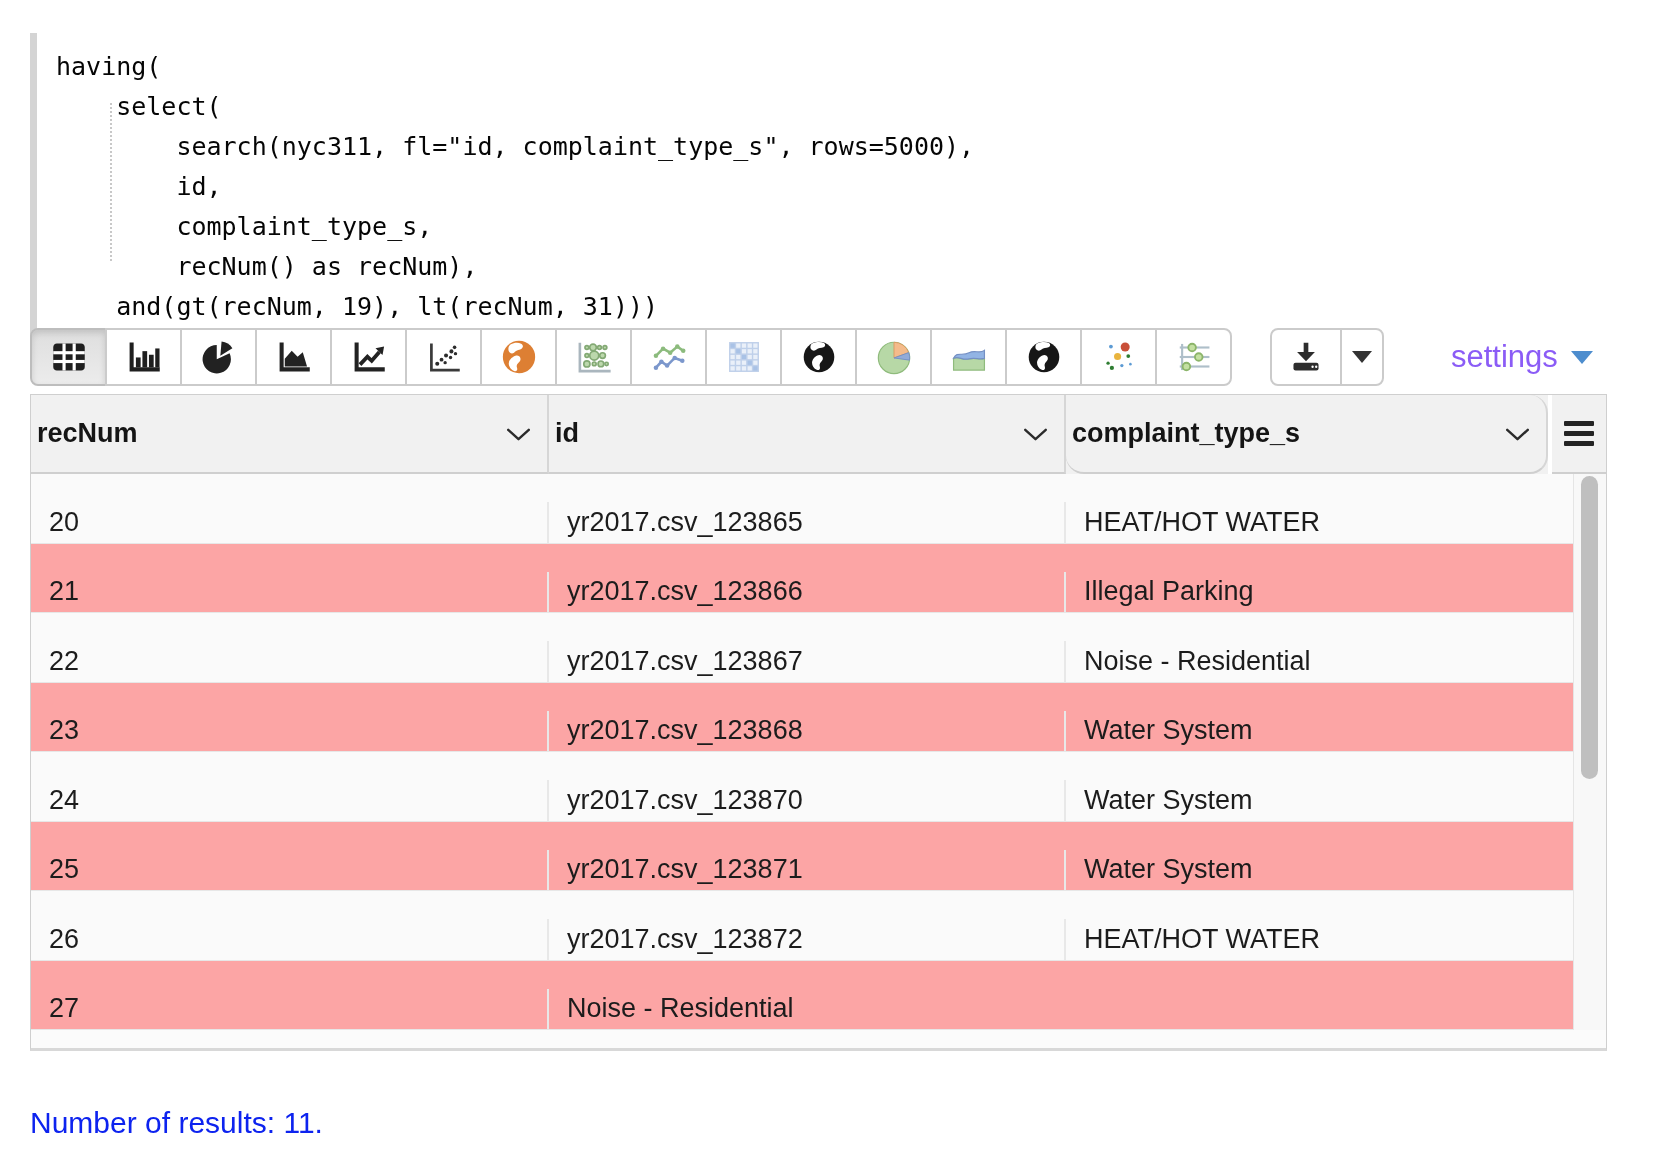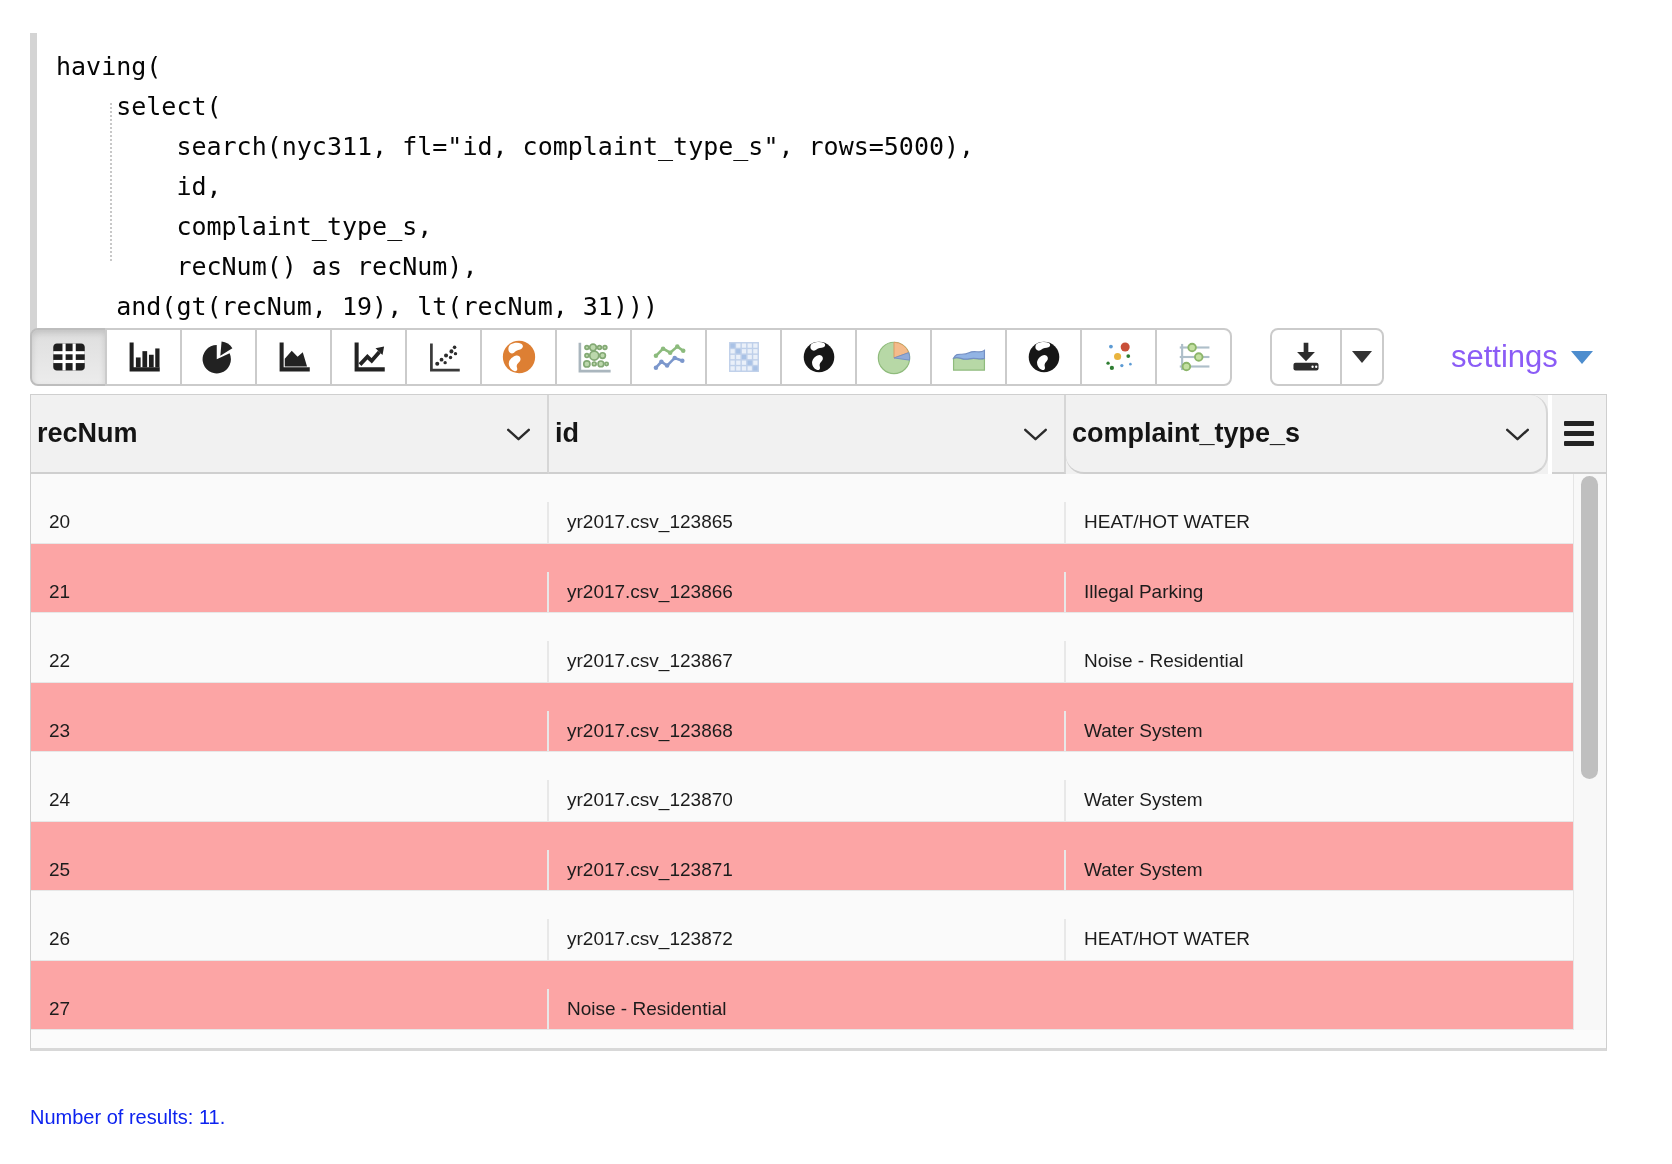--- a/index.html
+++ b/index.html
@@ -46,32 +46,32 @@
   .hcell.c2{width:517px;gap:14px;}
   .hcell.c3{width:482px;border-radius:18px;}
   .hgap{width:4px;background:#fff;}
   .hmenu{width:54px;box-sizing:border-box;background:#f1f1f1;border-bottom:2px solid #cfcfcf;
          display:flex;flex-direction:column;align-items:center;justify-content:center;cursor:pointer;}
   .hmenu .bar{width:30px;height:5px;background:#232323;border-radius:1px;margin:2.6px 0;}
   .gbody{position:relative;}
   .grow{display:flex;height:68.5px;border-bottom:1px solid #e7e7e7;background:#fca5a5;}
   .grow:nth-child(odd){background:#fafafa;}
   .bcell{box-sizing:border-box;display:flex;align-items:center;padding:0 16px 0 18px;
-         font-size:19px;color:#1c1c1c;border-right:2px solid #e8e8e8;overflow:hidden;white-space:nowrap;margin-top:28px;}
+         font-size:27px;color:#1c1c1c;border-right:2px solid #e8e8e8;overflow:hidden;white-space:nowrap;margin-top:28px;}
   .bcell.c1{width:518px;}
   .bcell.c2{width:517px;}
   .bcell.c3{width:506px;border-right:none;}
   .bstrip{height:18px;background:#fbfbfb;}
   .vscroll{position:absolute;top:0;right:0;bottom:18px;width:32px;background:#f8f8f8;
            border-left:1px solid #e5e5e5;}
   .vthumb{position:absolute;top:2px;left:7px;width:17px;height:303px;background:#bfbfbf;
           border-radius:9px;cursor:pointer;}
 
   
-  .results{position:absolute;left:30px;top:1106px;font-size:20px;color:#0d23ef;}
+  .results{position:absolute;left:30px;top:1106px;font-size:30px;color:#0d23ef;}
 </style>
 </head>
 <body>
 
 <div class="code-block">
   <pre>having(
     select(
         search(nyc311, fl="id, complaint_type_s", rows=5000),
         id,
         complaint_type_s,

